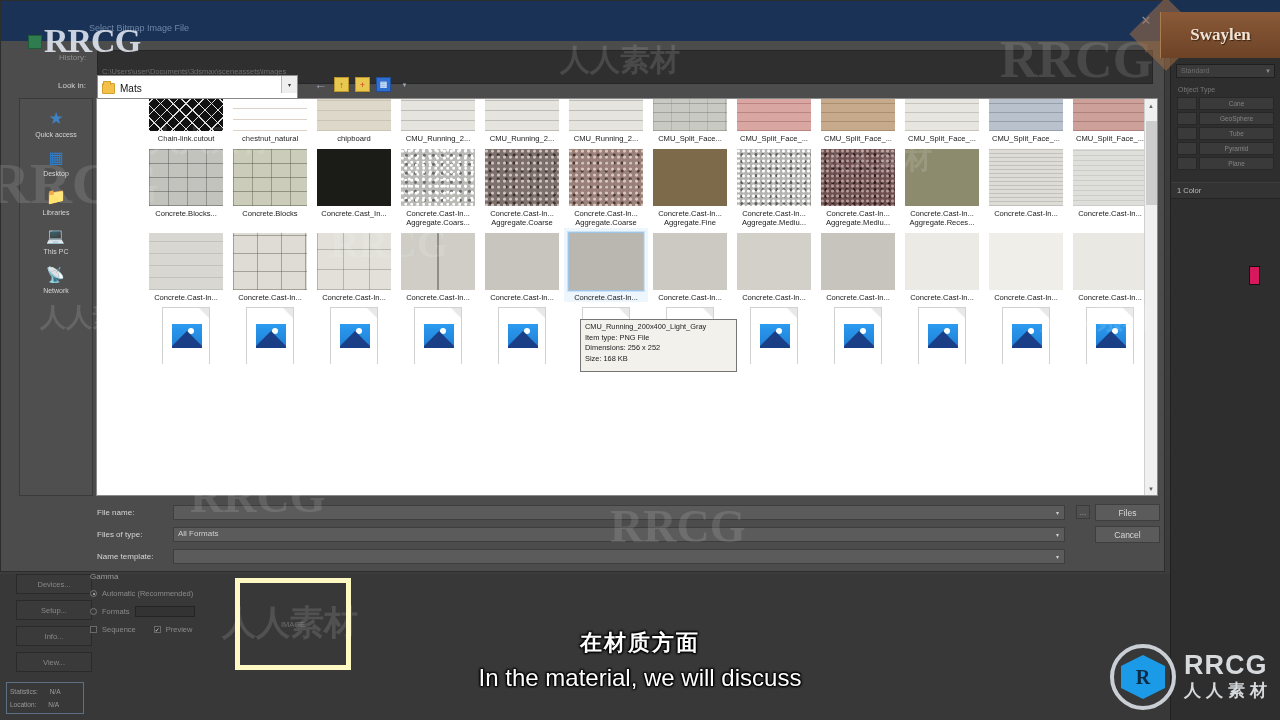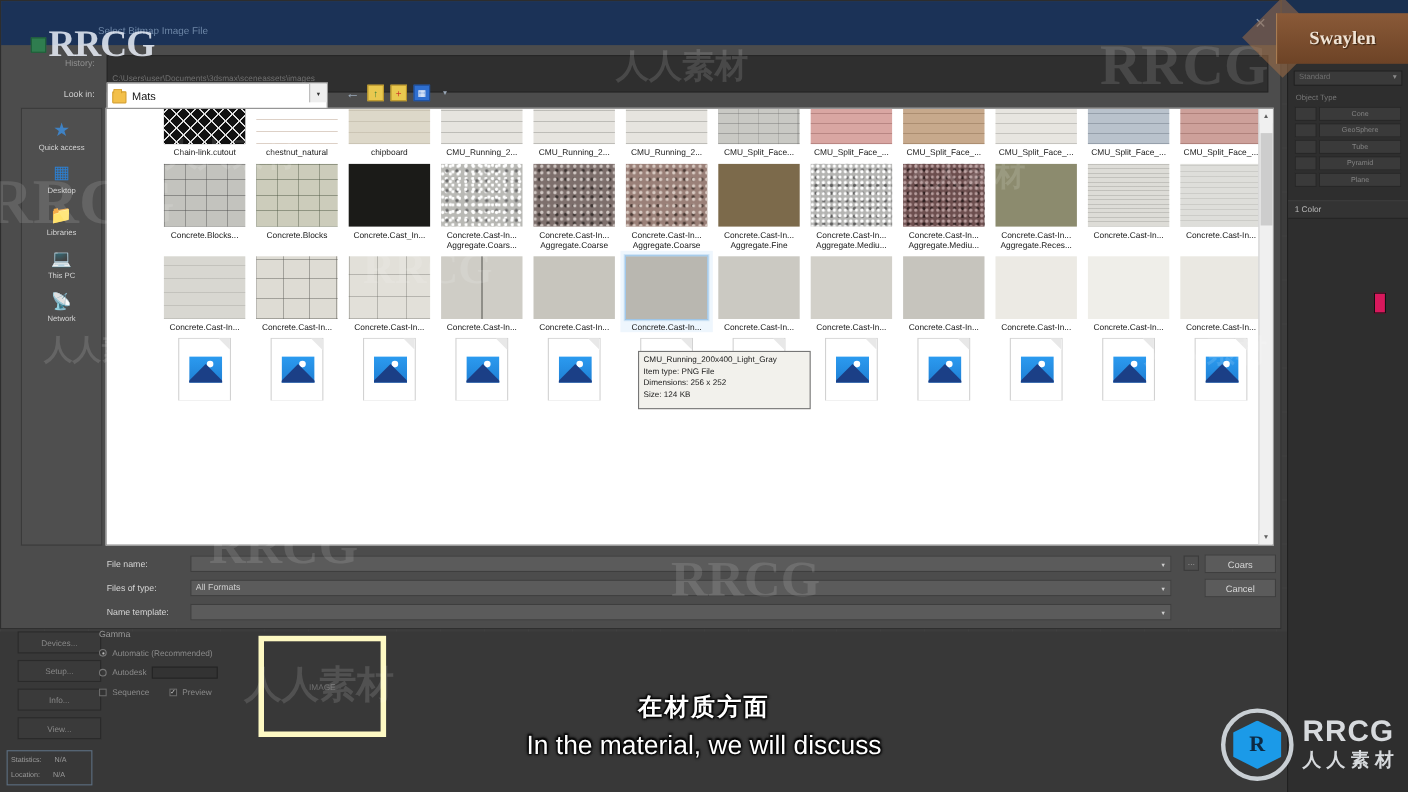--- a/index.html
+++ b/index.html
@@ -387,21 +387,21 @@
   </div>
 
   <div class="gammaBlk">
     <div class="hdr">Gamma</div>
     <div class="gRow">
       <span class="radio on"></span>
       <span>Automatic (Recommended)</span>
     </div>
     <div class="gRow">
       <span class="radio"></span>
-      <span>Autodesk</span>
+      <span>Formats</span>
       <span class="gField"></span>
     </div>
     <div class="chkRow">
       <span style="display:flex;align-items:center;gap:5px;">
         <span class="chk"></span>
         <span>Sequence</span>
       </span>
       <span style="display:flex;align-items:center;gap:5px;">
         <span class="chk on">✓</span>
         <span>Preview</span>
@@ -760,21 +760,21 @@
         <div class="sbBtn">▲</div>
         <div class="sbThumbEl"></div>
         <div class="sbBtn" style="position:absolute;bottom:0;left:0;right:0;">▼</div>
       </div>
     </div>
 
     <div class="tooltip">
       <div>CMU_Running_200x400_Light_Gray</div>
       <div>Item type: PNG File</div>
       <div>Dimensions: 256 x 252</div>
-      <div>Size: 124 KB</div>
+      <div>Size: 168 KB</div>
     </div>
 
     <div class="fLbl" style="position:absolute;left:96px;top:507px;">File name:</div>
     <div class="fField" style="position:absolute;left:172px;top:504px;width:892px;">
       <span></span>
       <span class="cArr">▾</span>
     </div>
 
     <div class="fLbl" style="position:absolute;left:96px;top:529px;">Files of type:</div>
     <div class="fField" style="position:absolute;left:172px;top:526px;width:892px;">
@@ -783,21 +783,21 @@
     </div>
 
     <div class="fLbl" style="position:absolute;left:96px;top:551px;">Name template:</div>
     <div class="fField" style="position:absolute;left:172px;top:548px;width:892px;">
       <span></span>
       <span class="cArr">▾</span>
     </div>
 
     <div class="miniBtn" style="top:504px;">…</div>
 
-    <div class="dlgBtn" style="position:absolute;left:1094px;top:503px;">Coars</div>
+    <div class="dlgBtn" style="position:absolute;left:1094px;top:503px;">Files</div>
     <div class="dlgBtn" style="position:absolute;left:1094px;top:525px;">Cancel</div>
   </div>
 
 </div>
 
 <div class="swaylenDiamond"></div>
 <div class="swaylen">
   <span class="t">Swaylen</span>
 </div>
 

